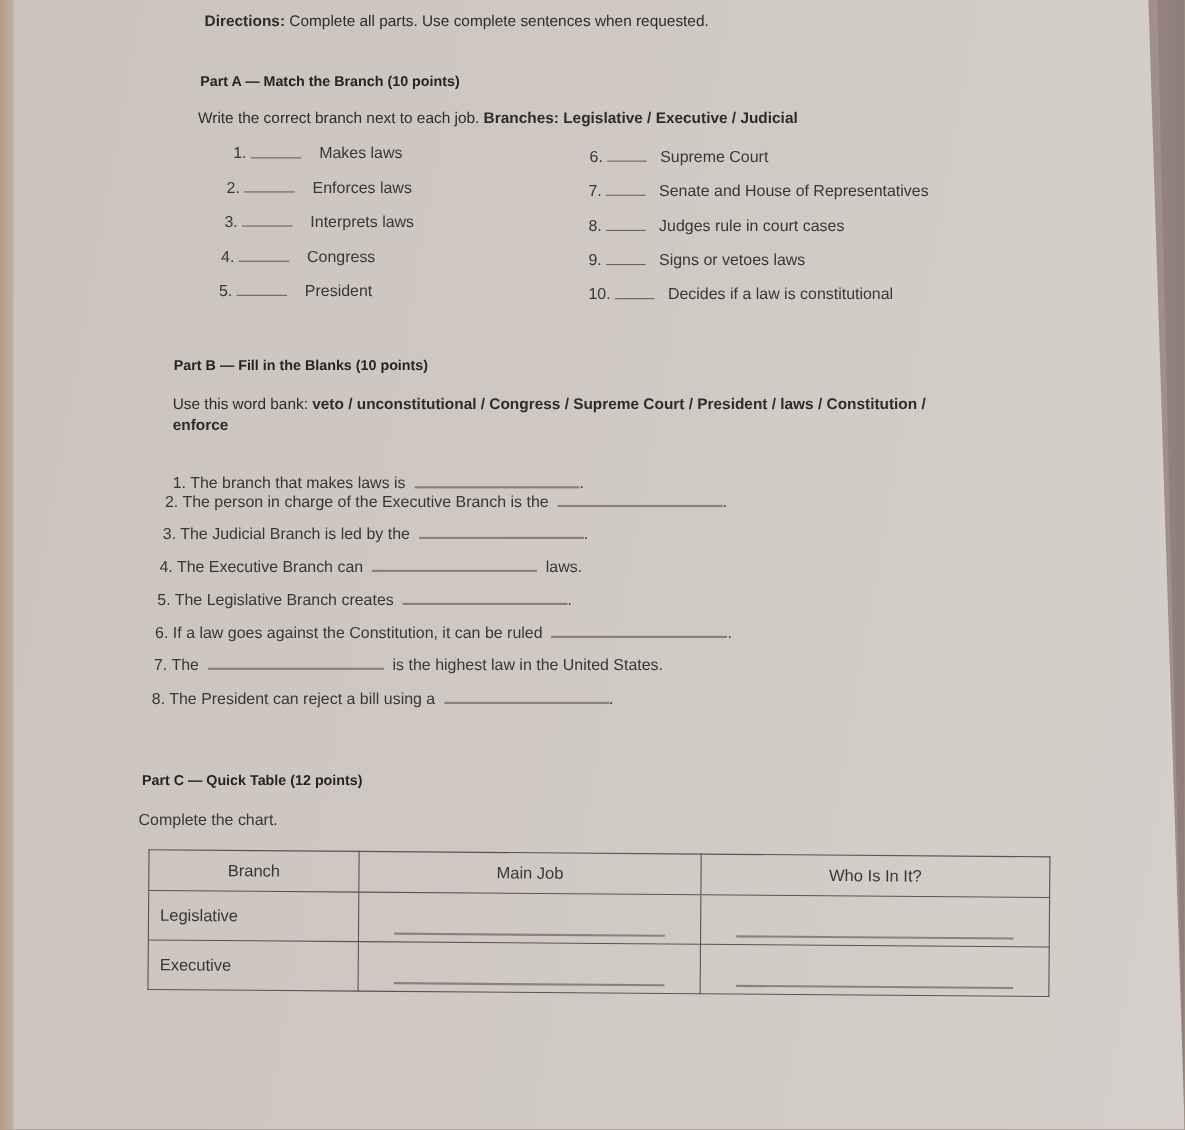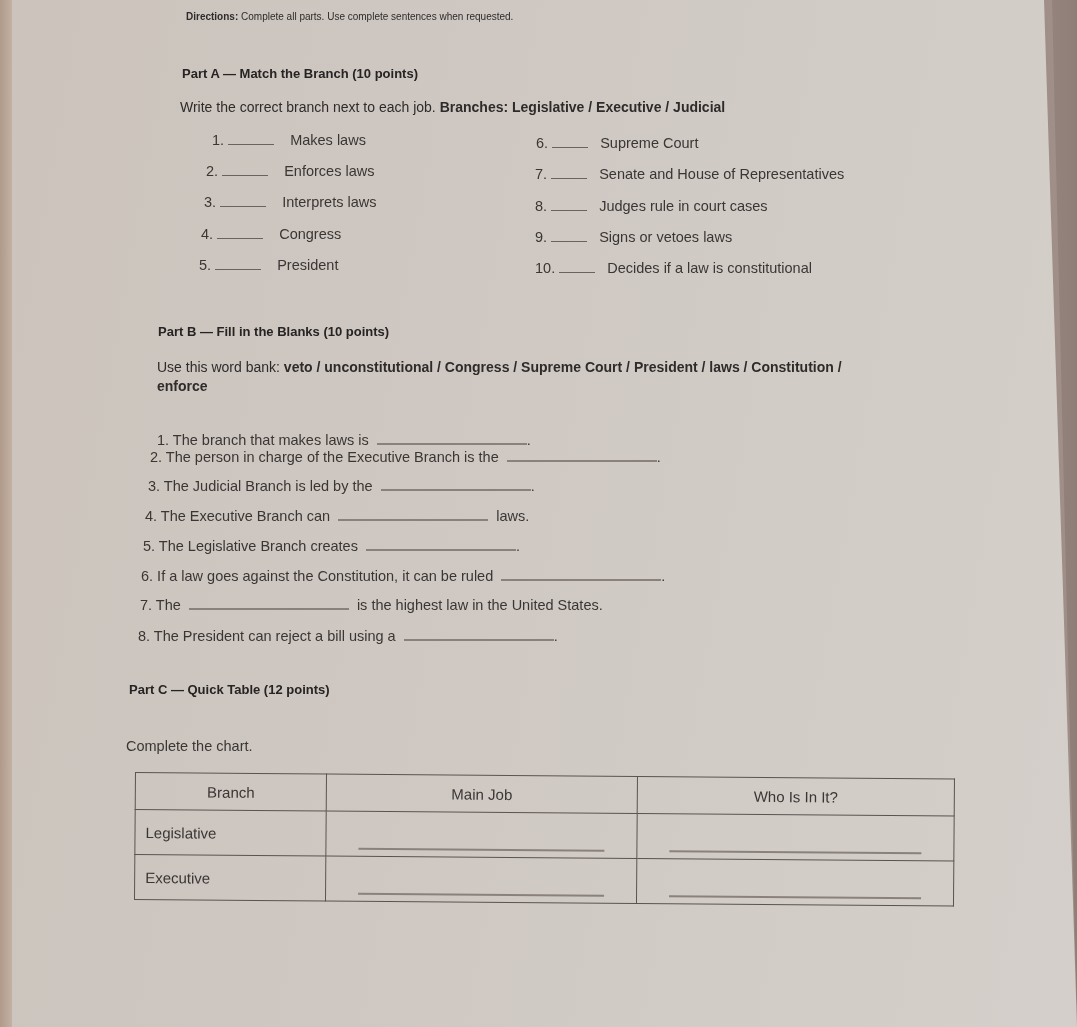--- a/index.html
+++ b/index.html
@@ -17,21 +17,21 @@
       position: absolute; left: 12px; top: 0; width: 1065px; height: 1027px;
       background: linear-gradient(100deg, #cbc3bc 0%, #cfc8c2 40%, #d2ccc6 70%, #d4cfca 100%);
       clip-path: polygon(0 0, 1032px 0, 1065px 1027px, 0 1027px);
     }
     .right-shadow {
       position: absolute; right: 0; top: 0; width: 60px; height: 1027px;
       background: linear-gradient(90deg, #9d8a84, #8f7d78);
       clip-path: polygon(35px 0, 60px 0, 60px 1027px, 60px 1027px);
     }
     .abs { position: absolute; white-space: nowrap; }
-    .directions { left: 186px; top: 11px; font-size: 10px; }
+    .directions { left: 186px; top: 11px; font-size: 14px; }
     .directions b { font-weight: bold; }
     .part-title { font-weight: bold; font-size: 13px; color: #262322; }
     .instr { font-size: 14px; }
     .instr b { font-weight: bold; }
     .item { font-size: 14.5px; color: #3a3634; }
     .blank {
       display: inline-block; border-bottom: 1.5px solid #6a625e;
       height: 1px; vertical-align: baseline;
     }
     .fill-line {
@@ -157,21 +157,21 @@
 </div>
 <div class="abs item" style="left:140px; top:597px;text-align:right;">
   <span>7. The</span>
   <span class="fill-line" style="width:160px; margin-right:8px;"></span><span>is the highest law in the United States.</span>
 </div>
 <div class="abs item" style="left:138px; top:628px;">
   <span>8. The President can reject a bill using a</span>
   <span class="fill-line" style="width:150px;"></span><span>.</span>
 </div>
 
-<div class="abs part-title" style="left:129px; top:682px;">Part C — Quick Table (12 points)</div>
+<div class="abs part-title" style="left:129px; top:702px;">Part C — Quick Table (12 points)</div>
 <div class="abs item" style="left:126px; top:738px;">Complete the chart.</div>
 
 <table class="chart">
   <thead>
     <tr>
       <th style="width:170px;">Branch</th>
       <th style="width:290px;">Main Job</th>
       <th>Who Is In It?</th>
     </tr>
   </thead>

